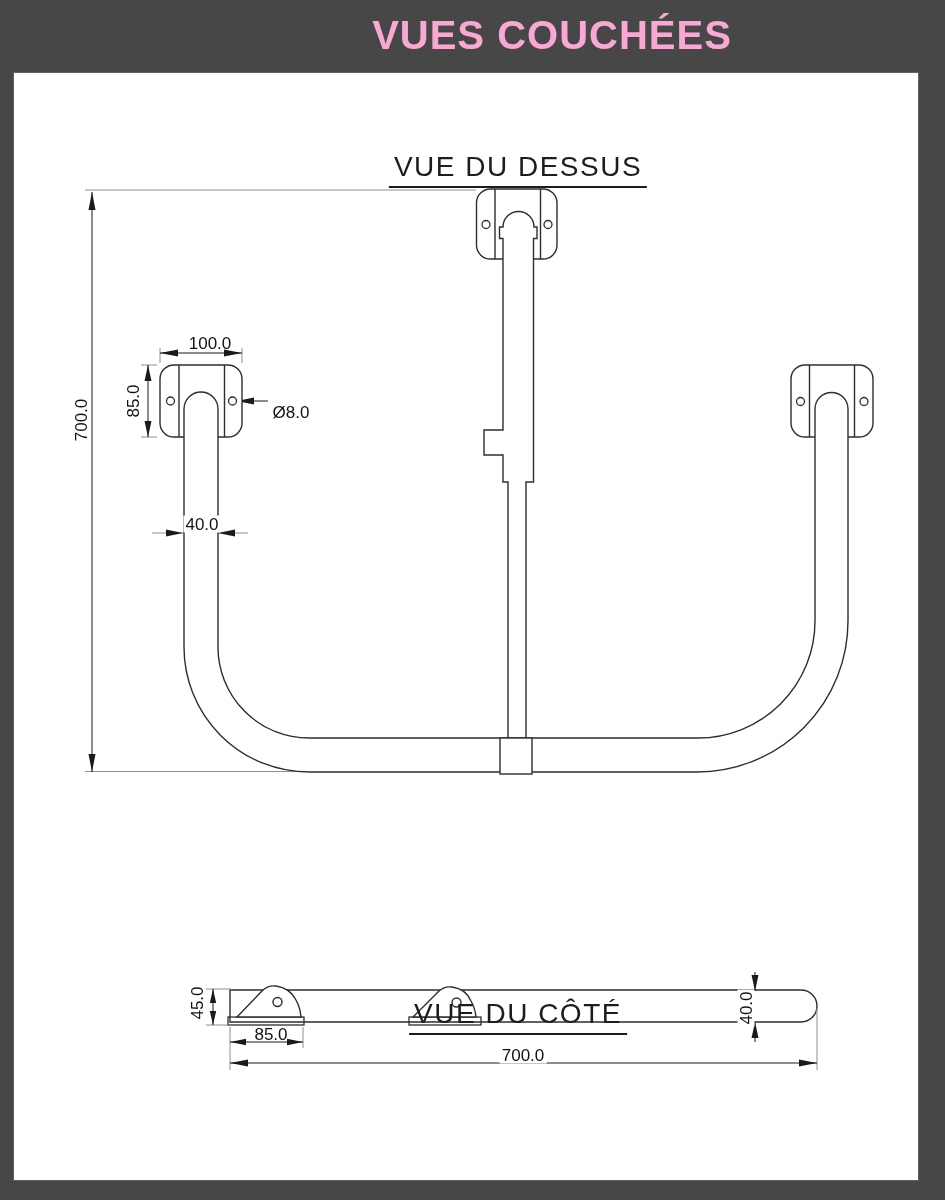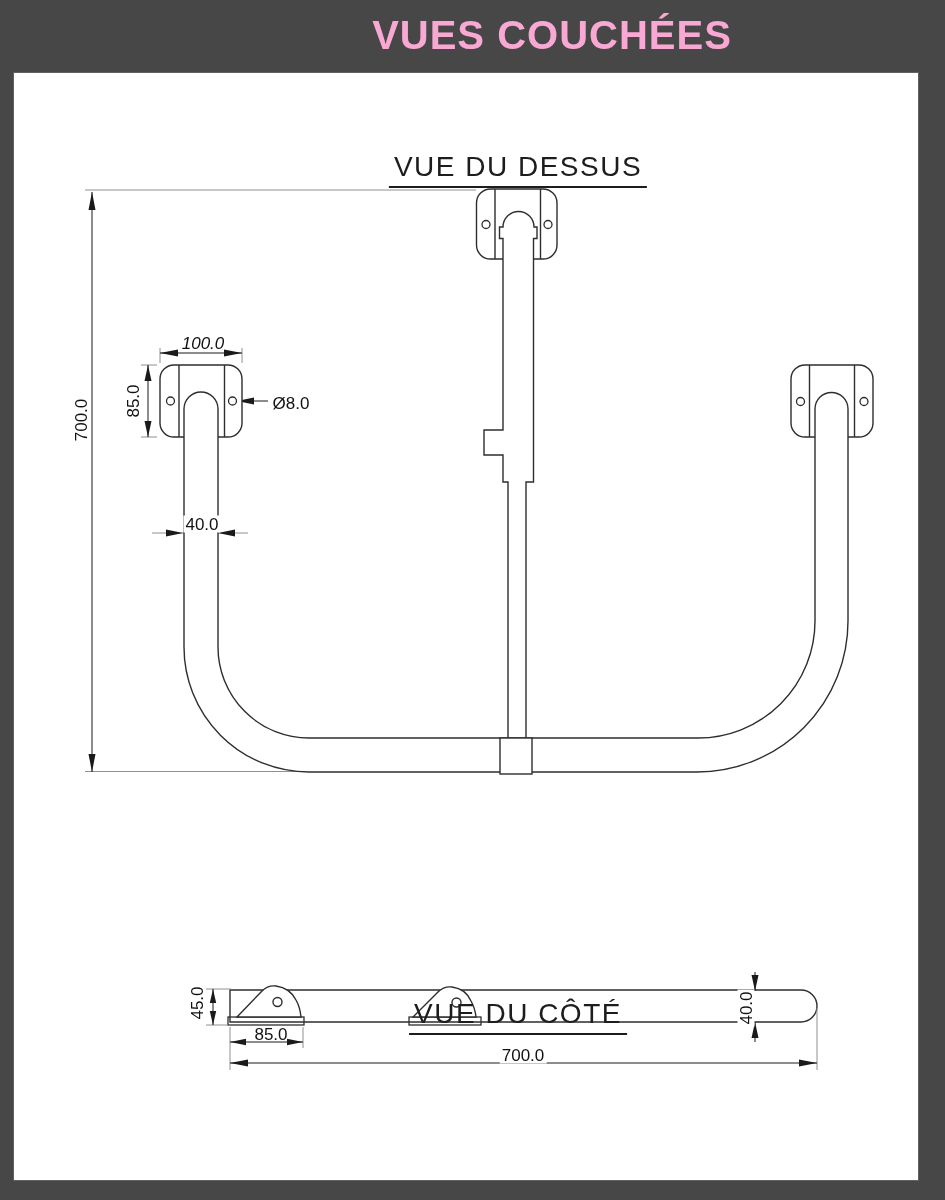--- a/index.html
+++ b/index.html
@@ -165,22 +165,22 @@
       <polygon points="230,1042 246,1038.8 246,1045.2"></polygon>
       <polygon points="303,1042 287,1038.8 287,1045.2"></polygon>
       <polygon points="230,1063 248,1059.5 248,1066.5"></polygon>
       <polygon points="817,1063 799,1059.5 799,1066.5"></polygon>
       <polygon points="755,991 751.5,975 758.5,975"></polygon>
       <polygon points="755,1022 751.5,1038 758.5,1038"></polygon>
     </g>
   </g>
 </svg>
 
-<div class="dim" style="left:203px;top:343px;font-style:italic;">100.0</div>
+<div class="dim" style="left:210px;top:343px;">100.0</div>
 <div class="dim rot" style="left:133px;top:401px;">85.0</div>
-<div class="dim" style="left:291px;top:403px;text-align:center;">Ø8.0</div>
+<div class="dim" style="left:291px;top:412px;text-align:center;">Ø8.0</div>
 <div class="dim bg" style="left:202px;top:524px;">40.0</div>
 <div class="dim rot" style="left:81px;top:420px;">700.0</div>
 
 <div class="dim rot" style="left:197px;top:1003px;">45.0</div>
 <div class="dim" style="left:271px;top:1034px;">85.0</div>
 <div class="dim rot bg" style="left:746px;top:1008px;">40.0</div>
 <div class="dim bg" style="left:523px;top:1055px;">700.0</div>
 
 </body></html>

